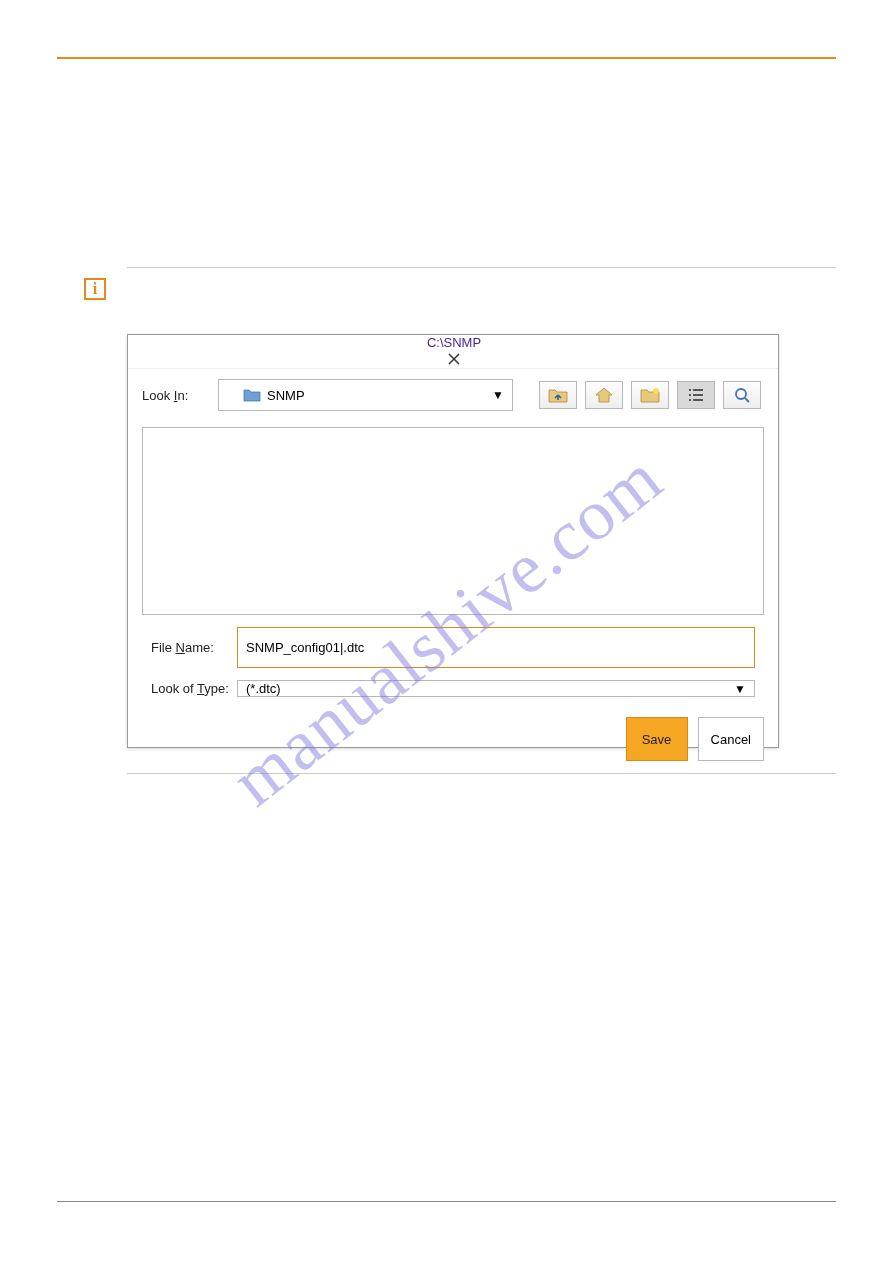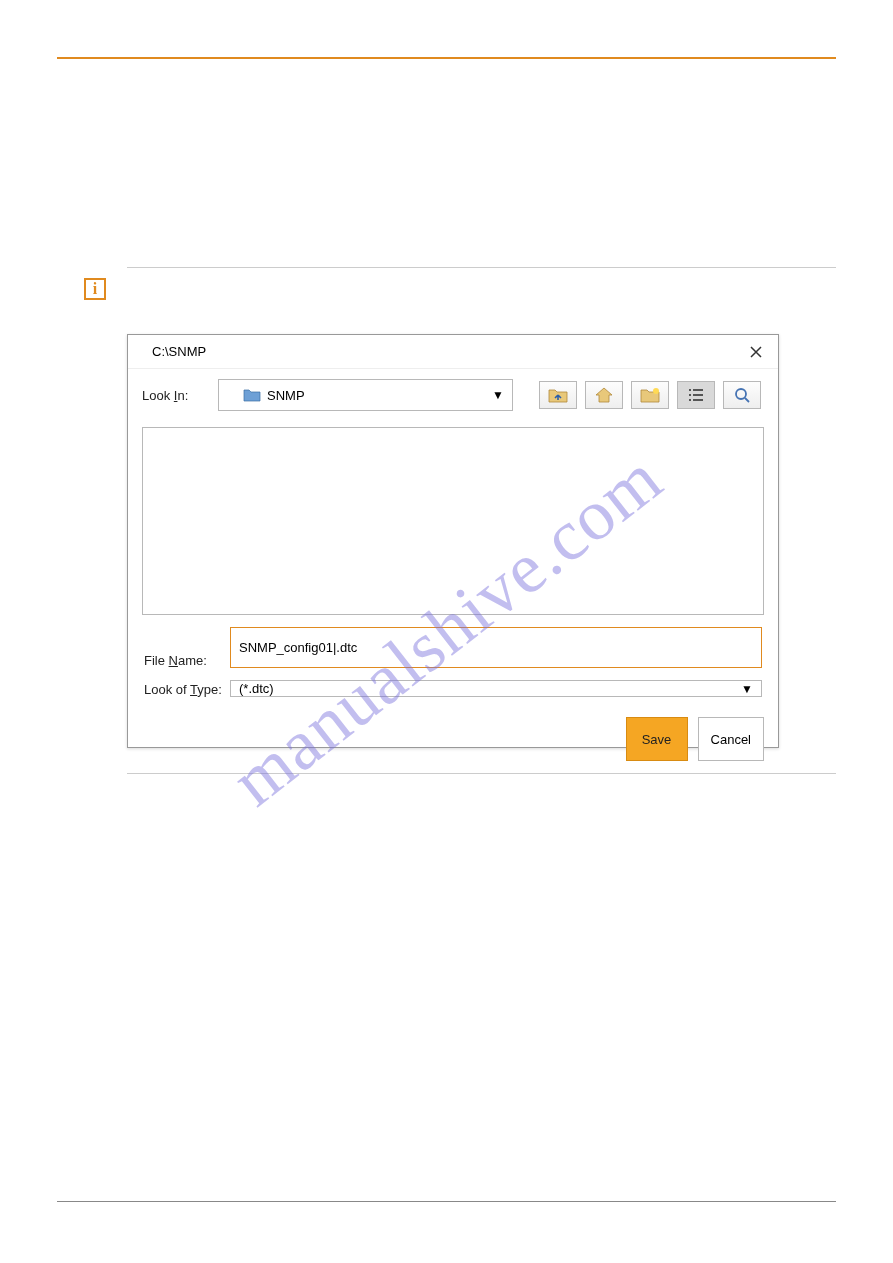--- a/index.html
+++ b/index.html
@@ -64,24 +64,25 @@
     width: 652px;
     height: 414px;
     background: #fff;
     border: 1px solid #999;
     box-shadow: 0 1px 3px rgba(0,0,0,0.15);
   }
   .titlebar {
     height: 34px;
     display: flex;
     align-items: center;
-    padding: 0 10px 0 24px;
-    font-size: 13px;
-    color: #000000;
+    padding: 0 10px 0 12px;
+    font-size: 13px;
+    color: #4c1d95;
     border-bottom: 1px solid #eee;
+    flex-direction: column;
   }
   .titlebar-spacer { flex: 1; }
   .close-btn {
     width: 24px; height: 24px;
     display: flex; align-items: center; justify-content: center;
     font-size: 16px; cursor: pointer;
   }
   .toolbar-row {
     display: flex;
     align-items: center;
@@ -127,22 +128,22 @@
     background: #d9d9d9;
   }
   .file-area {
     margin: 6px 14px;
     height: 188px;
     border: 1px solid #b8b8b8;
     background: #fff;
   }
   .form-row {
     display: flex;
-    align-items: flex-end;
-    padding: 6px 16px;
+    align-items: center;
+    padding: 6px 23px;
   }
   .form-row .flbl {
     width: 86px;
     font-size: 13px;
     color: #222;
   }
   .file-name-input {
     flex: 1;
     height: 41px;
     border: 1.5px solid #e08a1f;

